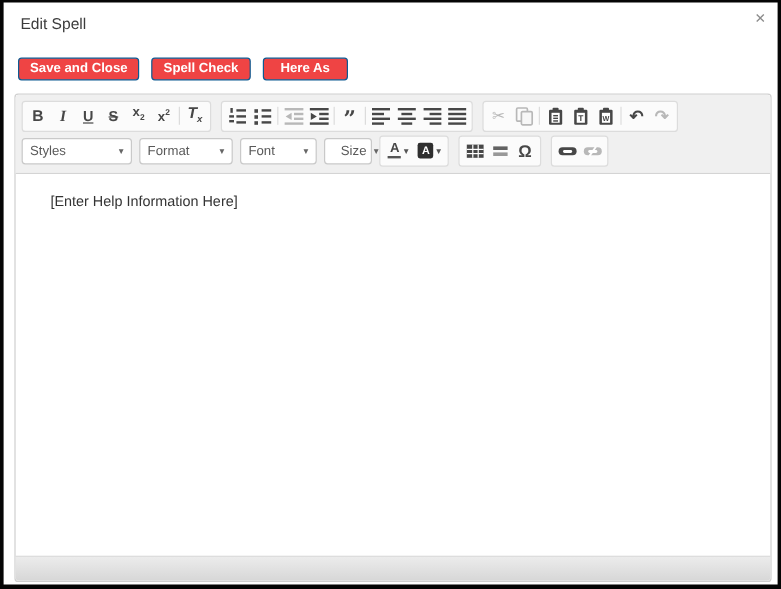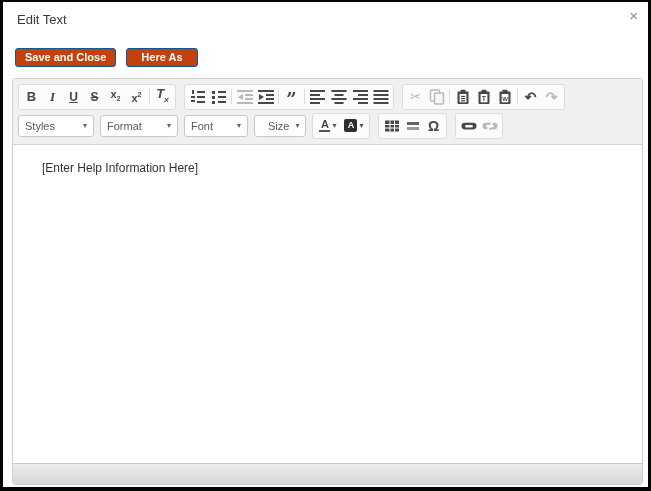--- a/index.html
+++ b/index.html
@@ -1,21 +1,21 @@
 <!DOCTYPE html>
 <html><head>
 <meta charset="utf-8">
 <style>
   html,body{margin:0;padding:0;}
   body{width:651px;height:491px;font-family:"Liberation Sans",sans-serif;background:#fff;}
   .frame{box-sizing:border-box;width:651px;height:491px;border:3px solid #050505;border-top-width:2px;border-bottom-width:4px;background:#fff;position:relative;}
   .title{position:absolute;left:14px;top:10px;font-size:13px;color:#3c3c3c;}
   .close{position:absolute;right:10px;top:6px;font-size:15px;color:#8c8c8c;cursor:pointer;line-height:15px;}
   .btn-row{position:absolute;left:12px;top:46px;display:flex;}
-  .btn{background:#c2410c;color:#fff;font-size:11px;font-weight:bold;border:1px solid #0d5a92;border-radius:3px;padding:2px 9px 3px;margin-right:10px;line-height:12px;cursor:pointer;white-space:nowrap;}
+  .btn{background:#ef4444;color:#fff;font-size:11px;font-weight:bold;border:1px solid #0d5a92;border-radius:3px;padding:2px 9px 3px;margin-right:10px;line-height:12px;cursor:pointer;white-space:nowrap;}
   .btn.wide{padding:2px 14px 3px;}
   .editor{position:absolute;left:9px;top:76px;width:631px;height:407px;box-sizing:border-box;border:1px solid #cfcfcf;border-radius:3px;background:#fff;display:flex;flex-direction:column;}
   .toolbar{background:#f0f0f0;border-bottom:1px solid #d4d4d4;padding:3px 5px 4px;border-radius:3px 3px 0 0;}
   .tb-row{display:flex;align-items:center;height:29px;}
   .grp{display:inline-flex;align-items:center;height:24px;border:1px solid #dcdcdc;border-radius:3px;background:rgba(255,255,255,.75);padding:0 2px;margin-right:8px;}
   .tb-btn{min-width:21px;height:21px;display:inline-flex;align-items:center;justify-content:center;color:#474747;font-size:12px;border-radius:2px;cursor:pointer;}
   .dis{color:#b8b8b8 !important;}
   .sep{width:1px;height:15px;background:#dcdcdc;margin:0 2px;}
   .gB{font-weight:bold;font-size:13px;}
   .gI{font-style:italic;font-weight:bold;font-family:"Liberation Serif",serif;font-size:13px;}
@@ -24,41 +24,42 @@
   .scr{font-weight:bold;font-size:11px;line-height:11px;}
   .scr sub,.scr sup{font-size:7px;}
   .txw{font-family:Liberation Sans, sans-serif;font-style:italic;font-weight:bold;font-size:13px;line-height:11px;}
   .txw sub{font-size:8px;}
   .quote{font-family:"DejaVu Serif",serif;font-weight:bold;font-size:18px;line-height:6px;padding-top:7px;}
   .arrow{font-size:14px;font-weight:bold;}
   .omega{font-size:14px;font-weight:bold;}
   .cutg{font-size:13px;}
   .dd{display:inline-flex;align-items:center;box-sizing:border-box;height:22px;background:#fff;border:1px solid #c9c9c9;border-radius:3px;margin-right:6px;padding:0 6px;font-size:11px;color:#595959;cursor:pointer;}
   .dd .caret{margin-left:auto;font-size:8px;color:#666;padding-left:6px;}
-  .dd-styles{width:76px;}.dd-format{width:78px;}.dd-font{width:64px;}.dd-size{width:52px;padding-left:13px;}
+  .dd-styles{width:92px;}.dd-format{width:78px;}.dd-font{width:64px;}.dd-size{width:40px;padding-left:13px;}
   .colorbtn{min-width:26px;}
   .stack{display:inline-flex;flex-direction:column;align-items:center;line-height:10px;}
   .stack .bar{width:11px;height:2px;background:#555;margin-top:1px;}
   .stack .ltr{font-weight:bold;font-size:11px;}
   .abox{width:13px;height:13px;background:#2e2e2e;border-radius:2px;color:#fff;font-size:9px;font-weight:bold;display:inline-flex;align-items:center;justify-content:center;line-height:13px;}
   .mini-caret{font-size:8px;color:#555;margin-left:2px;}
   .content{flex:1;padding:16px 9px;font-size:12px;color:#333;cursor:text;}
   .content p{margin:0;padding-left:20px;}
   .footer{height:20px;background:linear-gradient(#ececec,#d7d7d7);border-top:1px solid #c9c9c9;border-radius:0 0 3px 3px;}
   svg{display:block;}
 </style>
 </head>
 <body>
 
 <div class="frame">
-  <div class="title">Edit Text</div>
+  <div class="title">Edit Spell</div>
   <div class="close">×</div>
 
   <div class="btn-row">
     <button class="btn">Save and Close</button>
+    <button class="btn">Spell Check</button>
     <button class="btn wide">Here As</button>
   </div>
 
   <div class="editor">
     <div class="toolbar">
 
       <div class="tb-row">
         <span class="grp">
           <span class="tb-btn">
               <span class="gB">B</span>

